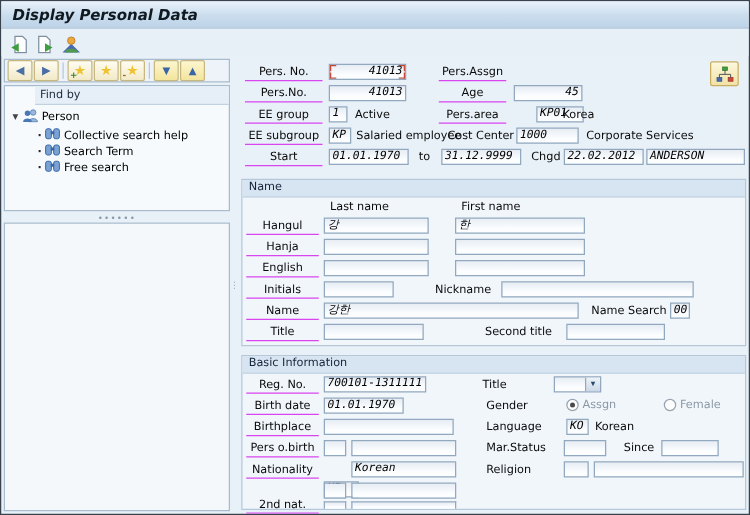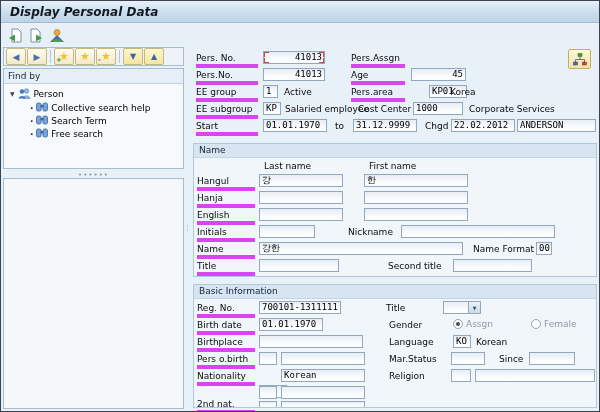--- a/index.html
+++ b/index.html
@@ -10,33 +10,33 @@
   .app-toolbar{position:absolute;left:0;top:22px;right:0;height:22px;background:#e7eff7;}
   .icon-btn{position:absolute;top:2px;width:18px;height:18px;display:flex;align-items:center;justify-content:center;border:1px solid transparent;border-radius:2px;cursor:pointer;}
   
   .sidebar{position:absolute;left:2px;top:46px;width:181px;bottom:2px;}
   .side-toolbar{position:absolute;left:0;top:0;right:0;height:19px;display:flex;align-items:center;gap:1px;padding:0 2px;background:#edf3f9;border:1px solid #a9bccd;box-sizing:border-box;}
   .tbtn{width:18px;height:15px;border:1px solid #c6b87e;border-radius:2px;background:linear-gradient(180deg,#fffdf2,#f2e9c6);display:inline-flex;align-items:center;justify-content:center;font-size:9px;color:#4a6fa5;position:relative;cursor:pointer;}
   .tbtn .star{color:#eec330;font-size:11px;line-height:10px;}
   .tbtn .chev{color:#3a66a8;font-size:8px;}
   .tbtn .mini{position:absolute;left:1px;bottom:0;font-size:7px;line-height:7px;font-weight:bold;}
   .sep{width:1px;height:13px;background:#b9c7d5;margin:0 2px;}
-  .tree-box{position:absolute;left:0;top:21px;right:0;height:101px;background:#f6fafc;border:1px solid #a9bccd;box-sizing:border-box;}
+  .tree-box{position:absolute;left:0;top:21px;right:0;height:101px;background:#f6fafc;border:1px solid #a9bccd;box-sizing:border-box;padding-left:24px;}
   .findby{height:14px;line-height:14px;padding-left:4px;background:#e6eff8;border-bottom:1px solid #c2d1df;color:#1a2a3a;}
   .titem{position:absolute;left:0;height:13px;line-height:13px;white-space:nowrap;cursor:pointer;}
   .caret{font-size:6px;color:#444;vertical-align:1px;}
   .bullet{color:#223;font-weight:bold;}
   .h-split{position:absolute;left:0;right:0;top:124px;height:7px;display:flex;align-items:center;justify-content:center;color:#8a9aaa;font-size:7px;letter-spacing:1px;cursor:row-resize;}
   .side-lower{position:absolute;left:0;right:0;top:131px;bottom:0;background:#f4f8fb;border:1px solid #a9bccd;box-sizing:border-box;}
   .v-split{position:absolute;left:184px;top:46px;width:5px;bottom:2px;display:flex;align-items:center;justify-content:center;color:#8a9aaa;font-size:7px;cursor:col-resize;}
   
-  .lbl{position:absolute;height:12px;line-height:12px;white-space:nowrap;border-bottom:4px solid #d946ef;color:#0a0a0a;}
+  .lbl{position:absolute;height:12px;line-height:12px;white-space:nowrap;border-bottom:1px solid #d946ef;color:#0a0a0a;text-align:center;}
   .lbl2{position:absolute;height:12px;line-height:12px;white-space:nowrap;color:#0a0a0a;}
   .txt{position:absolute;height:12px;line-height:12px;white-space:nowrap;color:#0a0a0a;}
-  .fld{position:absolute;height:13px;box-sizing:border-box;border:1px solid #92a8be;background:linear-gradient(180deg,#e7edf4 0%,#fbfdff 70%);font-family:"DejaVu Sans Mono",monospace;font-size:9px;line-height:11px;padding:0 2px;white-space:nowrap;overflow:hidden;}
+  .fld{position:absolute;height:13px;box-sizing:border-box;border:1px solid #92a8be;background:linear-gradient(180deg,#e7edf4 0%,#fbfdff 70%);font-family:"DejaVu Sans Mono",monospace;font-size:9px;line-height:11px;padding:0 2px;white-space:nowrap;overflow:hidden;font-style:italic;}
   .fld.num{text-align:right;}
   .fld.focus{background-image:linear-gradient(#c9483a,#c9483a),linear-gradient(#c9483a,#c9483a),linear-gradient(#c9483a,#c9483a),linear-gradient(#c9483a,#c9483a),linear-gradient(#c9483a,#c9483a),linear-gradient(#c9483a,#c9483a),linear-gradient(#c9483a,#c9483a),linear-gradient(#c9483a,#c9483a),linear-gradient(180deg,#e7edf4 0%,#fbfdff 70%);background-size:5px 1px,5px 1px,5px 1px,5px 1px,1px 5px,1px 5px,1px 5px,1px 5px,100% 100%;background-position:top left,top right,bottom left,bottom right,top left,top right,bottom left,bottom right,0 0;background-repeat:no-repeat;}
   .combo{padding-right:13px;}
   .combo-btn{position:absolute;right:0;top:0;bottom:0;width:11px;background:linear-gradient(180deg,#eef3f8,#ccd9e6);border-left:1px solid #92a8be;display:flex;align-items:center;justify-content:center;font-size:6px;color:#2a4a6a;cursor:pointer;}
   .section{position:absolute;border:1px solid #b4c8da;background:#f1f6fb;box-sizing:border-box;}
   .section-hd{height:13px;line-height:13px;padding-left:5px;background:#d7e4f1;border-bottom:1px solid #c3d4e4;color:#15253a;}
   .radio{position:absolute;display:inline-flex;align-items:center;gap:3px;color:#8b99a7;height:12px;line-height:12px;cursor:pointer;}
   .rdot{width:10px;height:10px;border-radius:50%;border:1px solid #95a4b2;background:#fdfdfd;position:relative;box-sizing:border-box;}
   .rdot.on::after{content:"";position:absolute;left:2px;top:2px;width:4px;height:4px;border-radius:50%;background:#4a4a4a;}
   .orgbtn{position:absolute;left:567px;top:48px;width:21px;height:18px;border:1px solid #c9ae62;border-radius:2px;background:linear-gradient(180deg,#fdf8dd,#f1e2a6);display:flex;align-items:center;justify-content:center;cursor:pointer;}
@@ -205,21 +205,21 @@
   <span class="fld" style="left:258px;top:207px;width:84px"></span>
   <span class="fld" style="left:363px;top:207px;width:104px"></span>
 
   <span class="lbl" style="left:196px;top:225px;width:58px">Initials</span>
   <span class="fld" style="left:258px;top:224px;width:56px"></span>
   <span class="lbl2" style="left:347px;top:225px">Nickname</span>
   <span class="fld" style="left:400px;top:224px;width:154px"></span>
 
   <span class="lbl" style="left:196px;top:242px;width:58px">Name</span>
   <span class="fld" style="left:258px;top:241px;width:204px">강한</span>
-  <span class="lbl2" style="left:472px;top:242px">Name Format</span>
+  <span class="lbl2" style="left:472px;top:242px">Name Search</span>
   <span class="fld" style="left:535px;top:241px;width:16px">00</span>
 
   <span class="lbl" style="left:196px;top:259px;width:58px">Title</span>
   <span class="fld" style="left:258px;top:258px;width:80px"></span>
   <span class="lbl2" style="left:387px;top:259px">Second title</span>
   <span class="fld" style="left:452px;top:258px;width:79px"></span>
 
   <div class="section" style="left:192px;top:283px;width:404px;height:124px">
     <div class="section-hd">Basic Information</div>
   </div>

